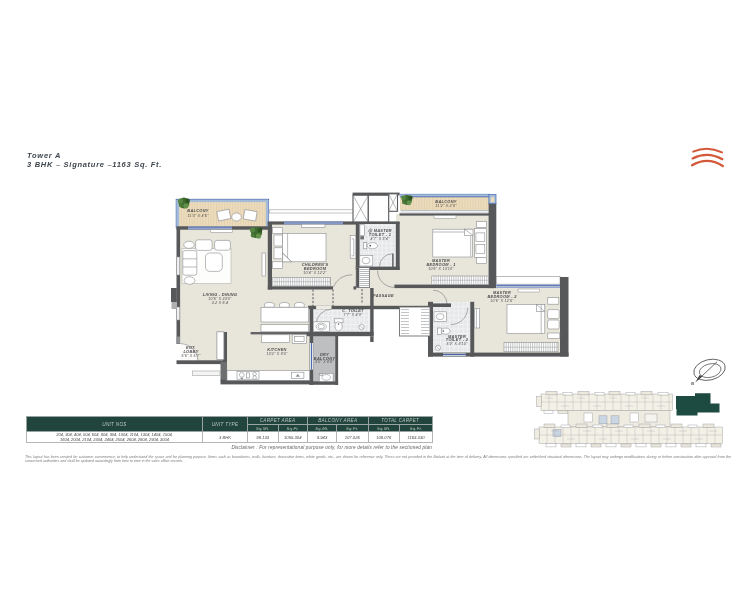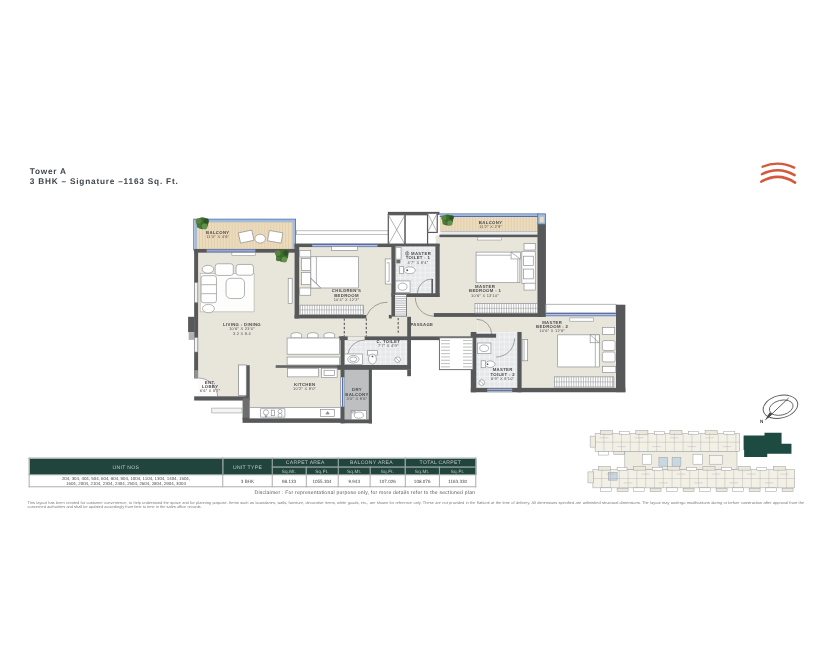--- a/index.html
+++ b/index.html
@@ -1,17 +1,17 @@
 <!DOCTYPE html>
 <html><head>
 <meta charset="utf-8">
 <style>
   html,body{margin:0;padding:0;background:#ffffff;}
   #page{position:relative;width:750px;height:554px;background:#ffffff;overflow:hidden;
-        font-family:"Liberation Sans", sans-serif;}
+        font-family:"Liberation Sans", sans-serif;font-style:italic;}
   #title{position:absolute;left:27px;top:151px;color:#3d454c;font-weight:bold;
          font-size:7.5px;letter-spacing:0.72px;line-height:9.4px;}
   svg text{font-family:"Liberation Sans", sans-serif;}
   .rlabel{fill:#4c4c4e;font-size:3.9px;letter-spacing:0.3px;text-anchor:middle;font-weight:bold;}
   .dimlabel{fill:#4c4c4e;font-size:3.55px;letter-spacing:0.25px;text-anchor:middle;}
   #tablewrap{position:absolute;left:26px;top:416px;width:406px;}
   table{border-collapse:collapse;width:406px;table-layout:fixed;}
   th,td{border:0.5px solid #9aa5a2;padding:0;margin:0;}
   th{background:#21443c;color:#bcc9c4;font-weight:normal;}
   .h1{font-size:4.6px;letter-spacing:0.3px;height:7px;}

